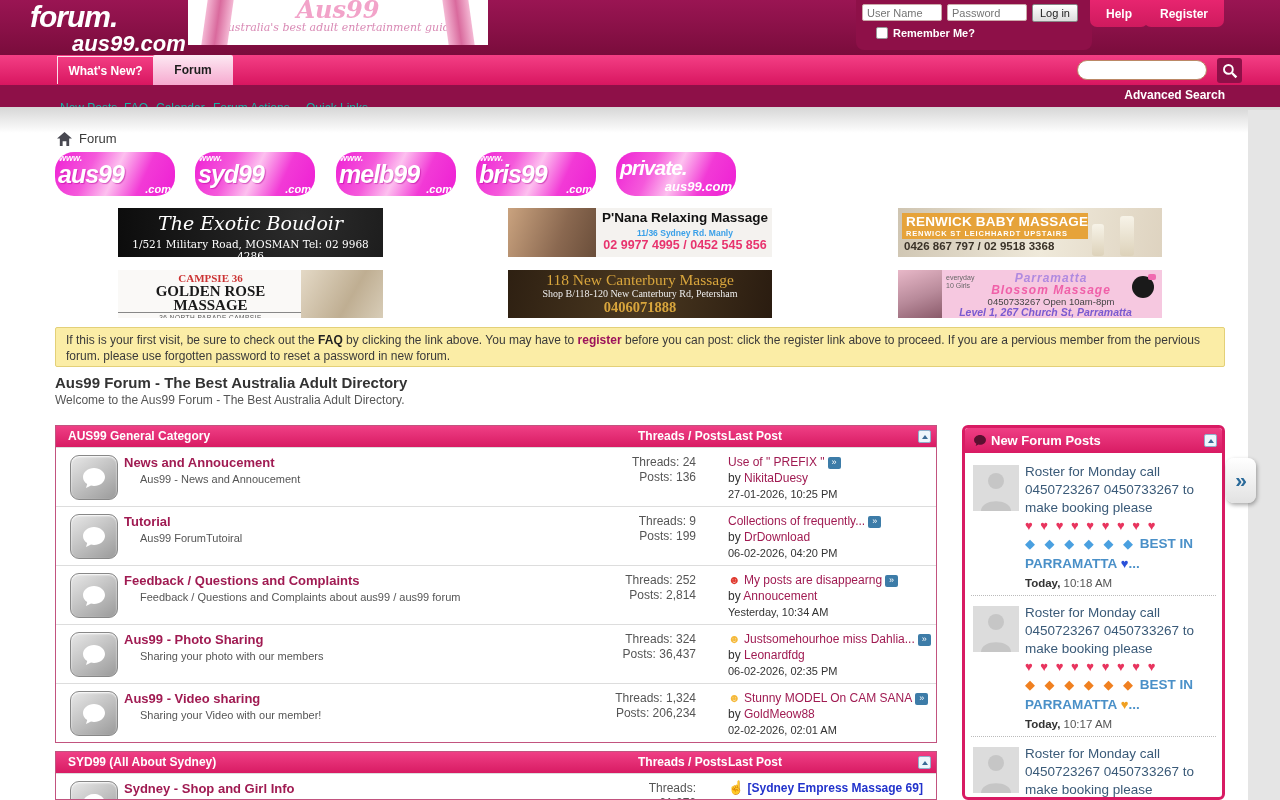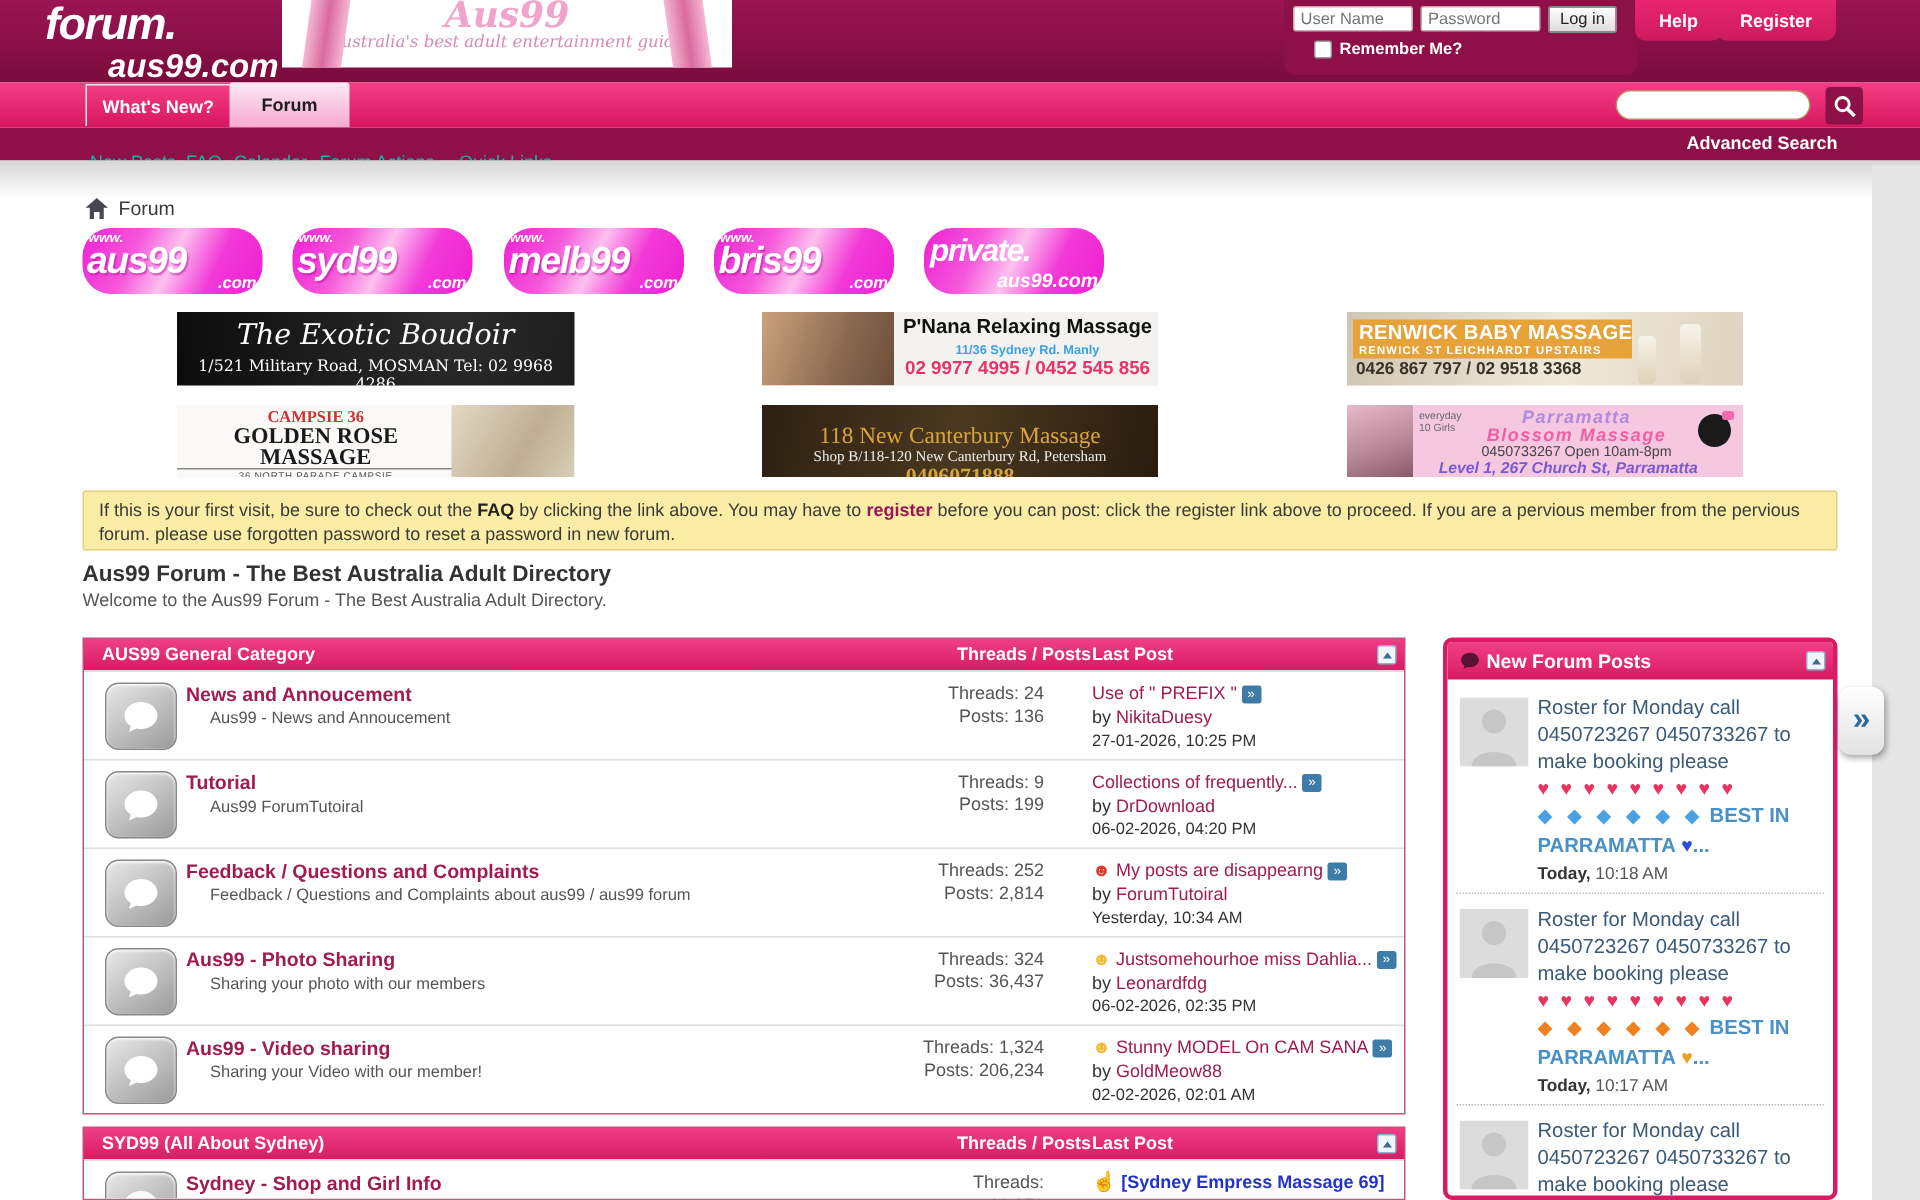--- a/index.html
+++ b/index.html
@@ -82,21 +82,21 @@
   .rw-label { position:absolute; left:4px; top:5px; width:186px; background:#e6a33a; color:#fff; padding:1px 4px; }
   .rw-label .t { font-size:13.5px; font-weight:bold; letter-spacing:.2px; line-height:15px; white-space:nowrap; }
   .rw-label .s { font-size:7.5px; font-weight:bold; letter-spacing:.8px; }
   .ad-renwick .p { position:absolute; left:6px; top:32px; font-size:11.5px; font-weight:bold; color:#3a3228; }
   .ad-golden { left:118px; top:270px; width:265px; height:48px; background:#faf9f7; text-align:center; }
   .gr-photo { position:absolute; right:0; top:0; width:82px; height:48px; background:linear-gradient(120deg,#e4d9c6,#bfae92 60%,#d8cdb8); }
   .ad-golden .c { font-family:"Liberation Serif",serif; color:#c33; font-size:11px; font-weight:bold; margin-top:2px; margin-right:80px; }
   .ad-golden .t { font-family:"Liberation Serif",serif; color:#1a1a1a; font-size:15px; font-weight:bold; line-height:14px; margin-right:80px; border-bottom:1px solid #888; display:inline-block; }
   .ad-golden .s { font-size:6.5px; color:#555; letter-spacing:.5px; margin-right:80px; }
   .ad-cant { left:508px; top:270px; width:264px; height:48px; background:linear-gradient(100deg,#2e2012,#4a3820 50%,#2a1c10); text-align:center; }
-  .ad-cant .t { font-family:"Liberation Serif",serif; color:#d8a53c; font-size:15.5px; line-height:17px; margin-top:12px; }
+  .ad-cant .t { font-family:"Liberation Serif",serif; color:#d8a53c; font-size:15.5px; line-height:17px; margin-top:1px; }
   .ad-cant .s { font-family:"Liberation Serif",serif; color:#eee; font-size:10px; line-height:11px; }
   .ad-cant .p { font-family:Liberation Serif, serif; color:#d8a53c; font-size:14.5px; font-weight:bold; line-height:16px; }
   .ad-blossom { left:898px; top:270px; width:264px; height:48px; background:#f6c8e0; }
   .bl-photo { position:absolute; left:0; top:0; width:44px; height:48px; background:linear-gradient(160deg,#e8b8c8,#b88a9a 55%,#8a5a6a); }
   .bl-note { position:absolute; left:48px; top:4px; font-size:7px; color:#666; line-height:8px; }
   .bl-t1 { position:absolute; left:88px; top:1px; width:130px; text-align:center; font-size:12px; font-weight:bold; color:#b08ae0; font-style:italic; letter-spacing:1px; }
   .bl-t2 { position:absolute; left:78px; top:13px; width:150px; text-align:center; font-size:12px; font-weight:bold; color:#f060a8; font-style:italic; letter-spacing:1px; }
   .bl-l1 { position:absolute; left:58px; top:26px; width:190px; text-align:center; font-size:9.5px; color:#444; }
   .bl-l2 { position:absolute; left:40px; top:36px; width:215px; text-align:center; font-size:10.5px; font-weight:bold; color:#7a5ad0; font-style:italic; }
   .bl-mascot { position:absolute; right:8px; top:6px; width:22px; height:22px; background:#1a1a1a; border-radius:50%; }
@@ -361,21 +361,21 @@
           </svg>
       </div>
       <a class="ftitle">Feedback / Questions and Complaints</a>
       <div class="fdesc">Feedback / Questions and Complaints about aus99 / aus99 forum</div>
       <div class="fstats">
         <div>Threads: 252</div>
         <div>Posts: 2,814</div>
       </div>
       <div class="flast">
         <div class="fl1"><span class="femoji em-red">☻</span> <span class="fllink">My posts are disappearng</span><span class="jump">»</span></div>
-        <div><span class="fby">by</span> <span class="fuser">ForumTutoiral</span></div>
+        <div><span class="fby">by</span> <span class="fuser">Annoucement</span></div>
         <div class="fdate">Yesterday, 10:34 AM</div>
       </div>
     </div>
 
     <div class="frow">
       <div class="ficon">
         <svg width="26" height="24" viewBox="0 0 26 24">
             <path d="M13 2C7 2 2 6 2 11c0 3 1.6 5.5 4.2 7L5 22l5-2.4c1 .3 2 .4 3 .4 6 0 11-4 11-9S19 2 13 2Z" fill="#fff"></path>
           </svg>
       </div>

